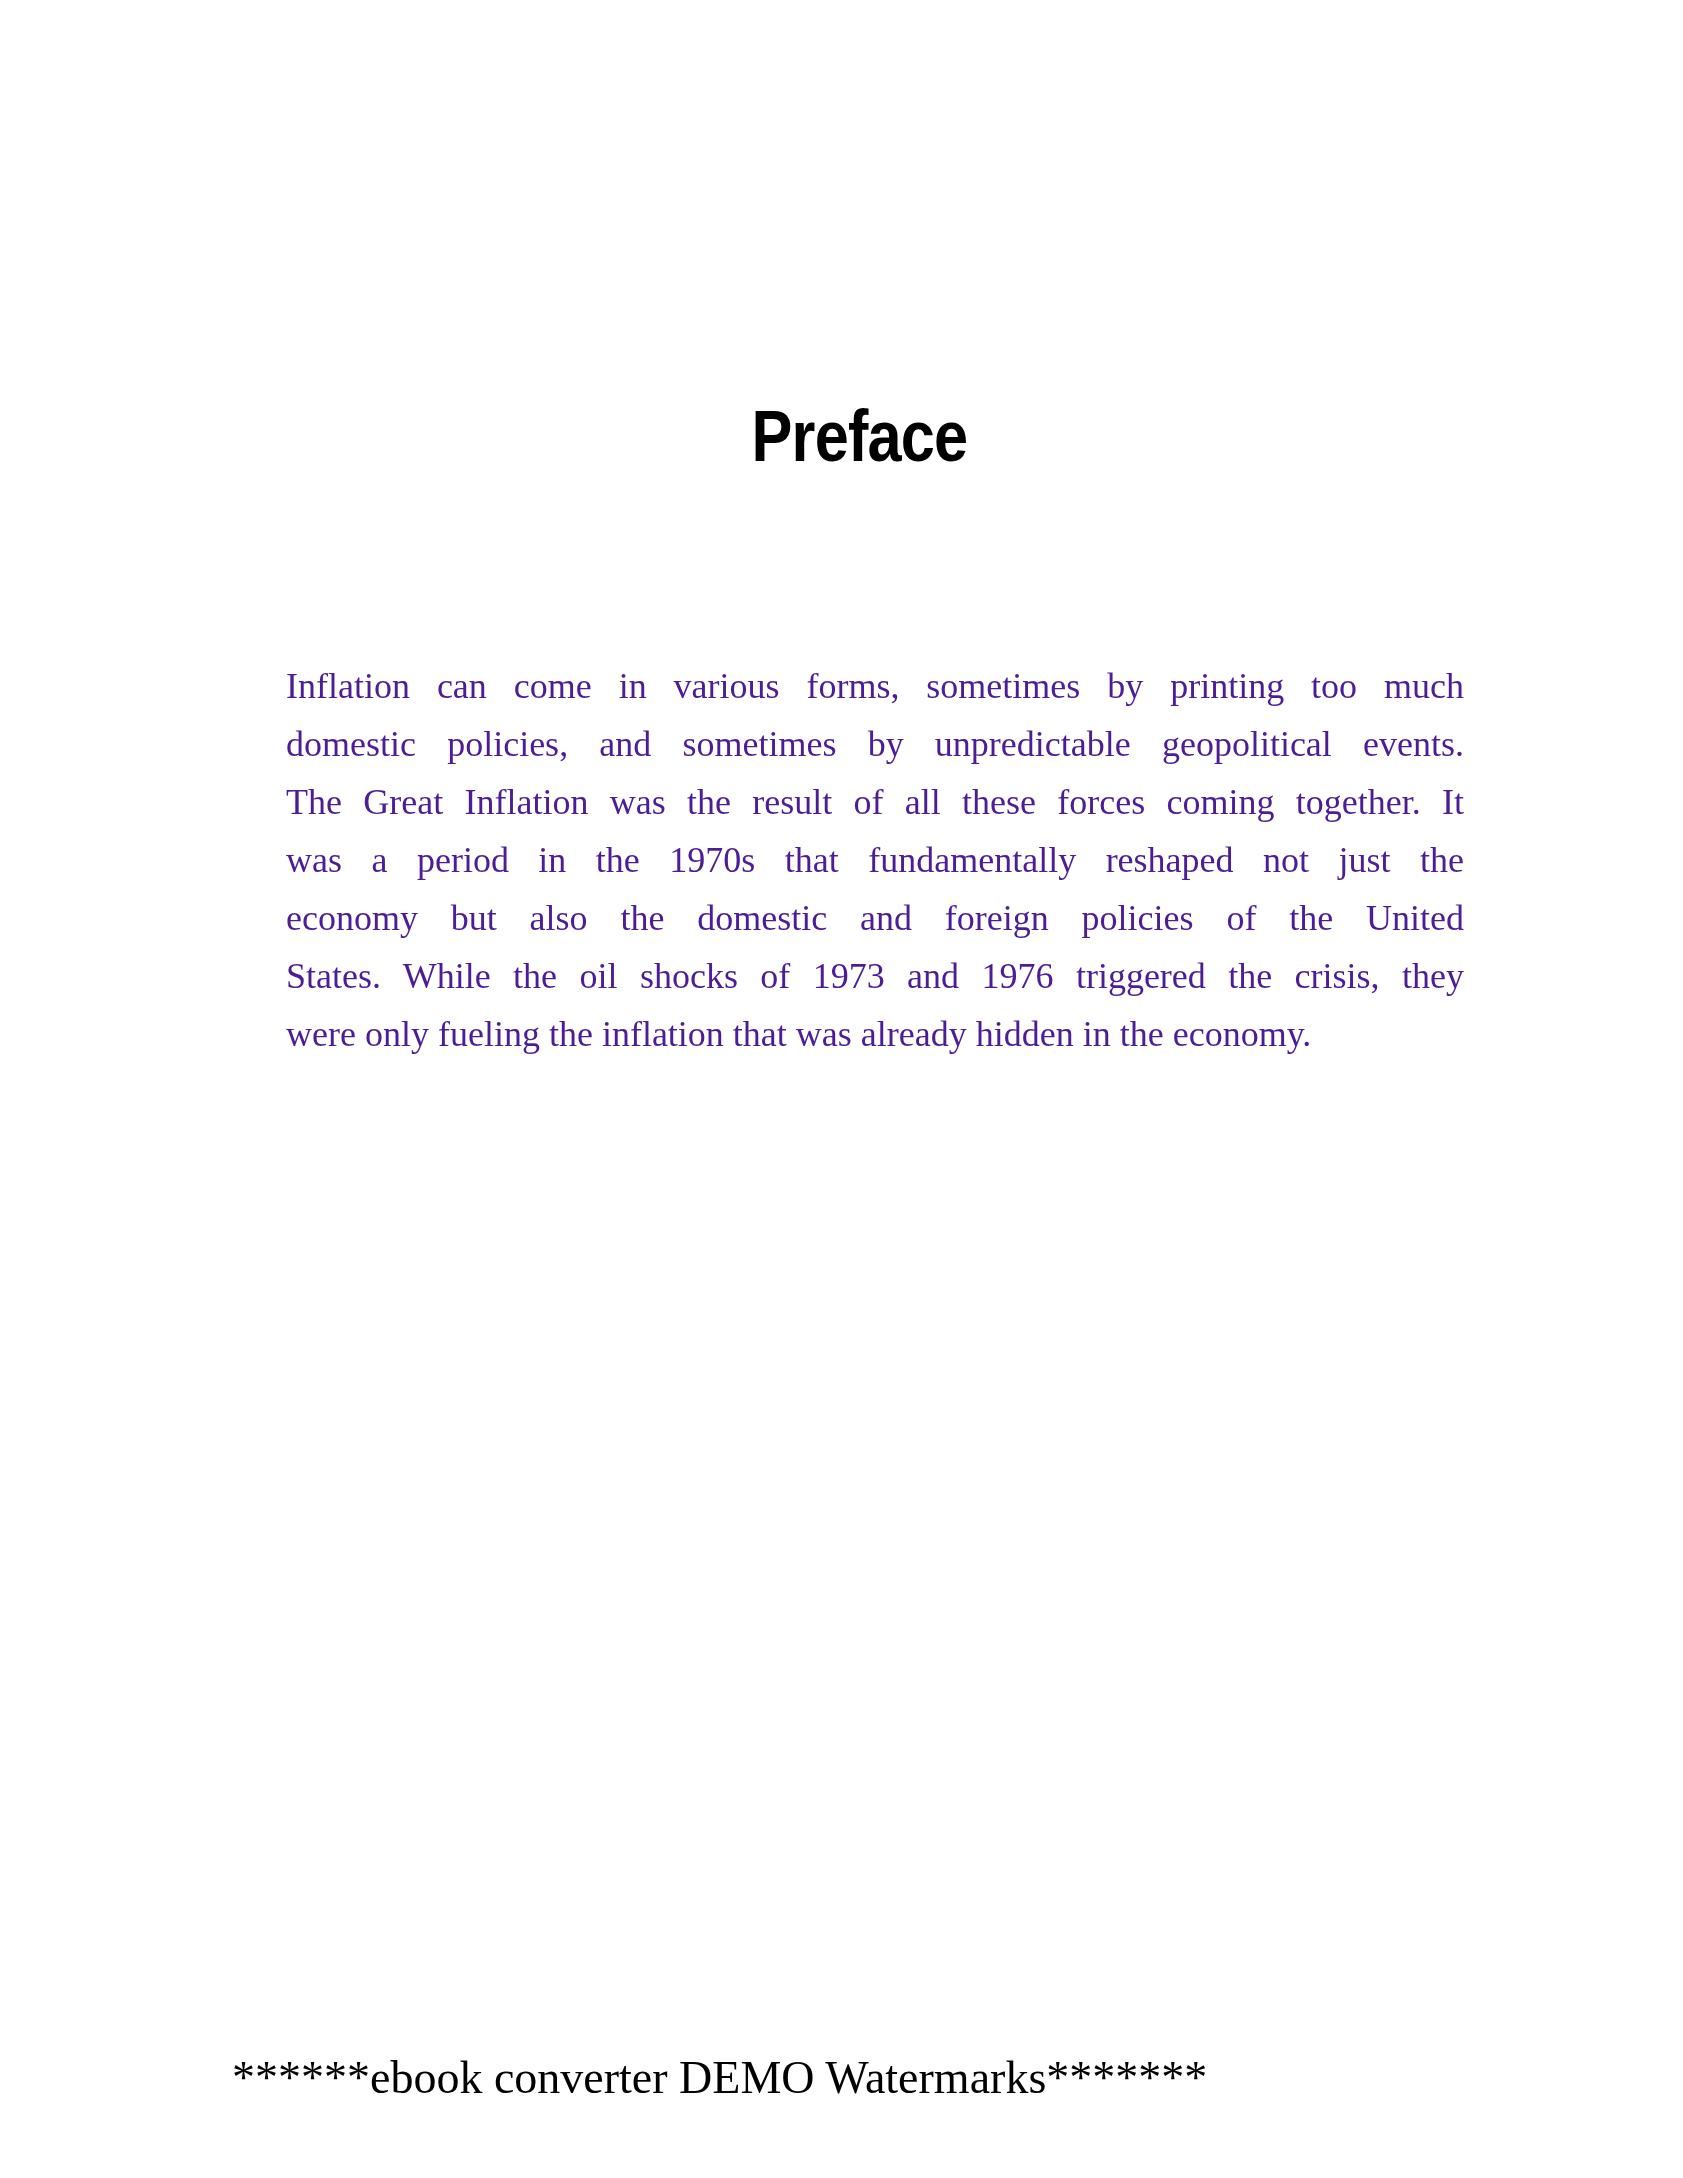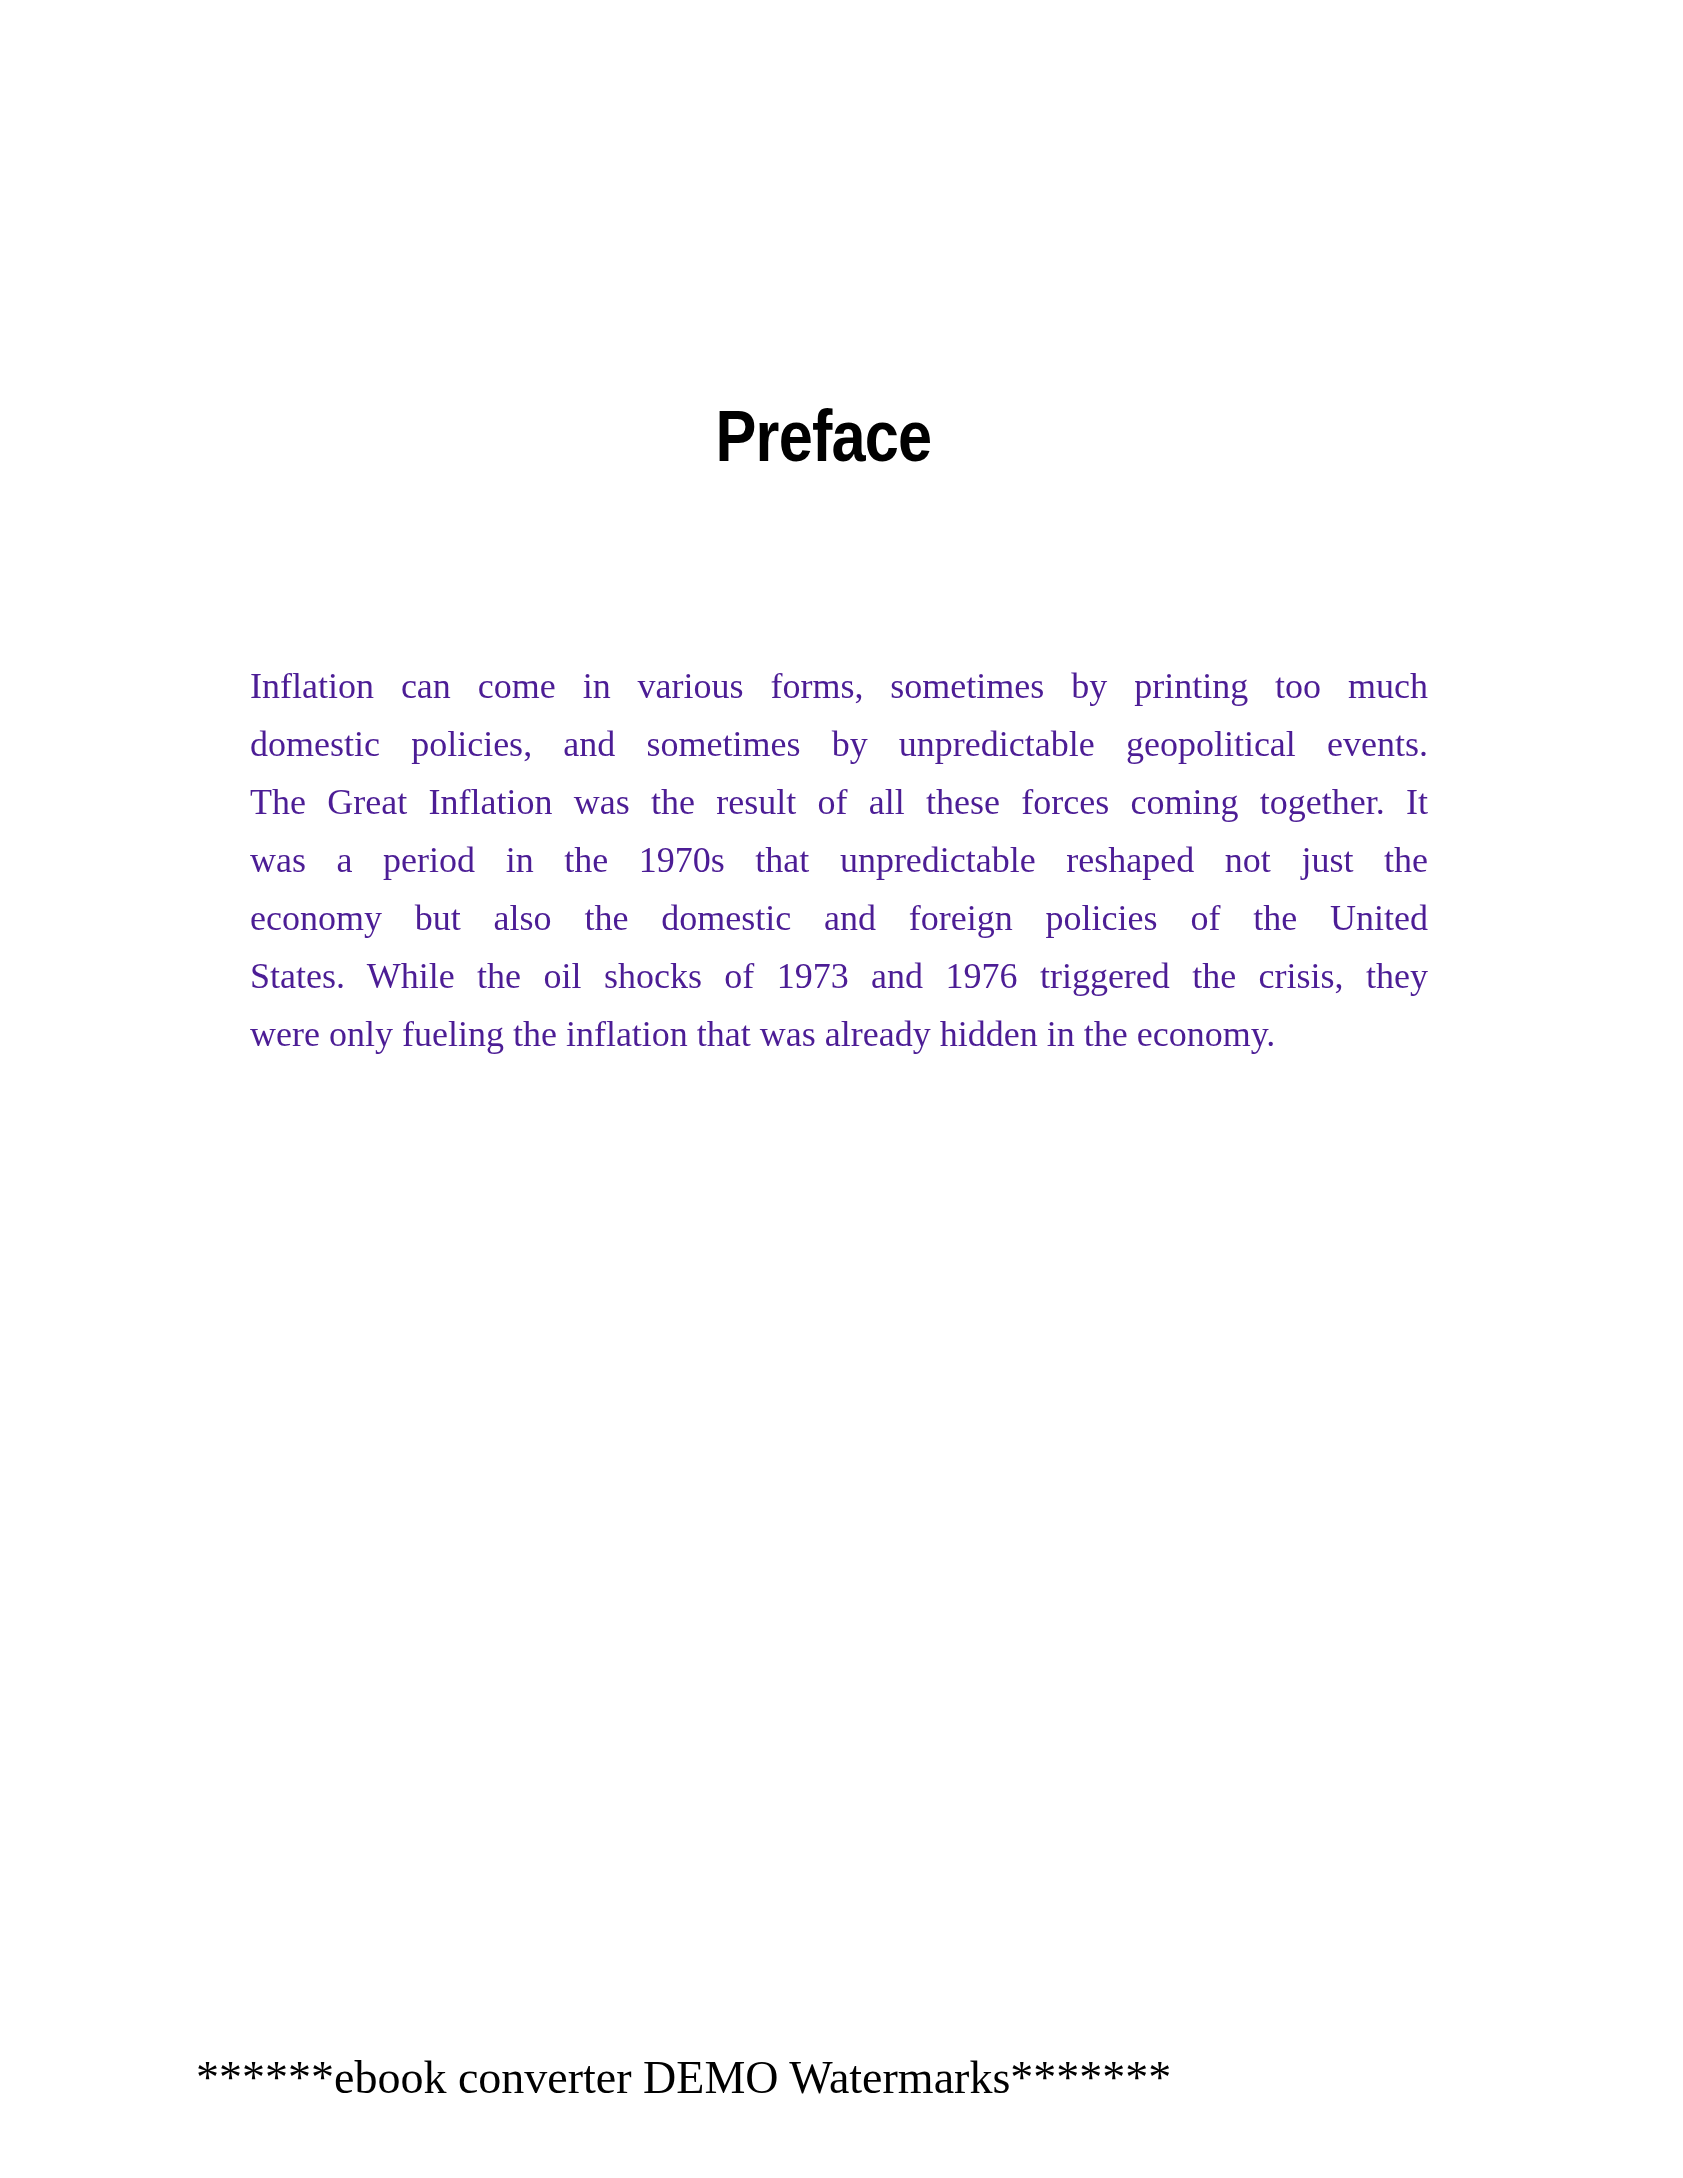--- a/index.html
+++ b/index.html
@@ -8,20 +8,21 @@
     background: #ffffff;
   }
   .page {
     position: relative;
     width: 1646px;
     height: 2178px;
     background: #ffffff;
     overflow: hidden;
     font-family: "Liberation Serif", serif;
     color: #000000;
+    margin-left: 36px;
   }
   .chapter-title {
     position: absolute;
     top: 399px;
     left: 0;
     right: 0;
     margin: 0;
     text-align: center;
     font-family: "Liberation Sans", sans-serif;
     font-weight: bold;
@@ -66,21 +67,21 @@
 <body>
 
 <div class="page">
 
   <h1 class="chapter-title"><span class="condense">Preface</span></h1>
 
   <div class="paragraph" id="paragraph">
       <div class="line justified">Inflation can come in various forms, sometimes by printing too much</div>
       <div class="line justified">domestic policies, and sometimes by unpredictable geopolitical events.</div>
       <div class="line justified">The Great Inflation was the result of all these forces coming together. It</div>
-      <div class="line justified">was a period in the 1970s that unpredictable reshaped not just the</div>
+      <div class="line justified">was a period in the 1970s that fundamentally reshaped not just the</div>
       <div class="line justified">economy but also the domestic and foreign policies of the United</div>
       <div class="line justified">States. While the oil shocks of 1973 and 1976 triggered the crisis, they</div>
       <div class="line">were only fueling the inflation that was already hidden in the economy.</div>
     </div>
 
   <div class="watermark">******ebook converter DEMO Watermarks*******</div>
 
 </div>
 
 

